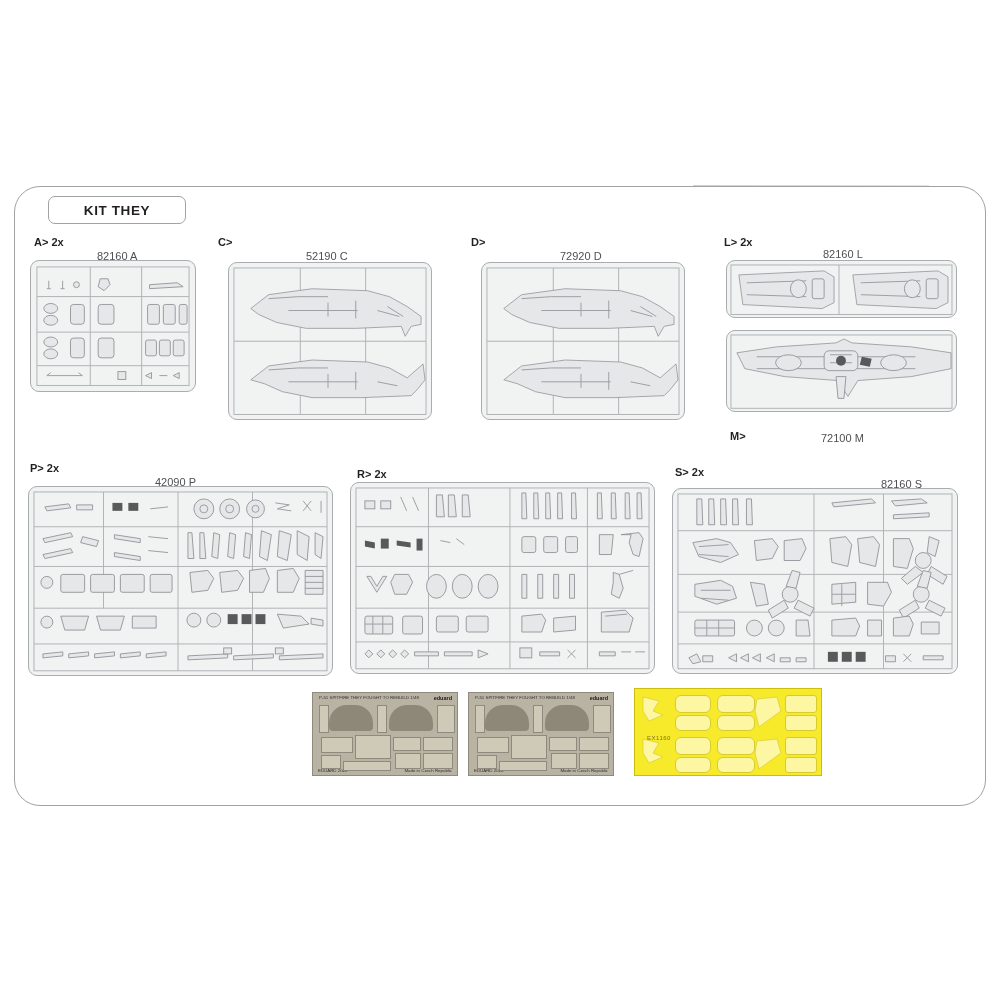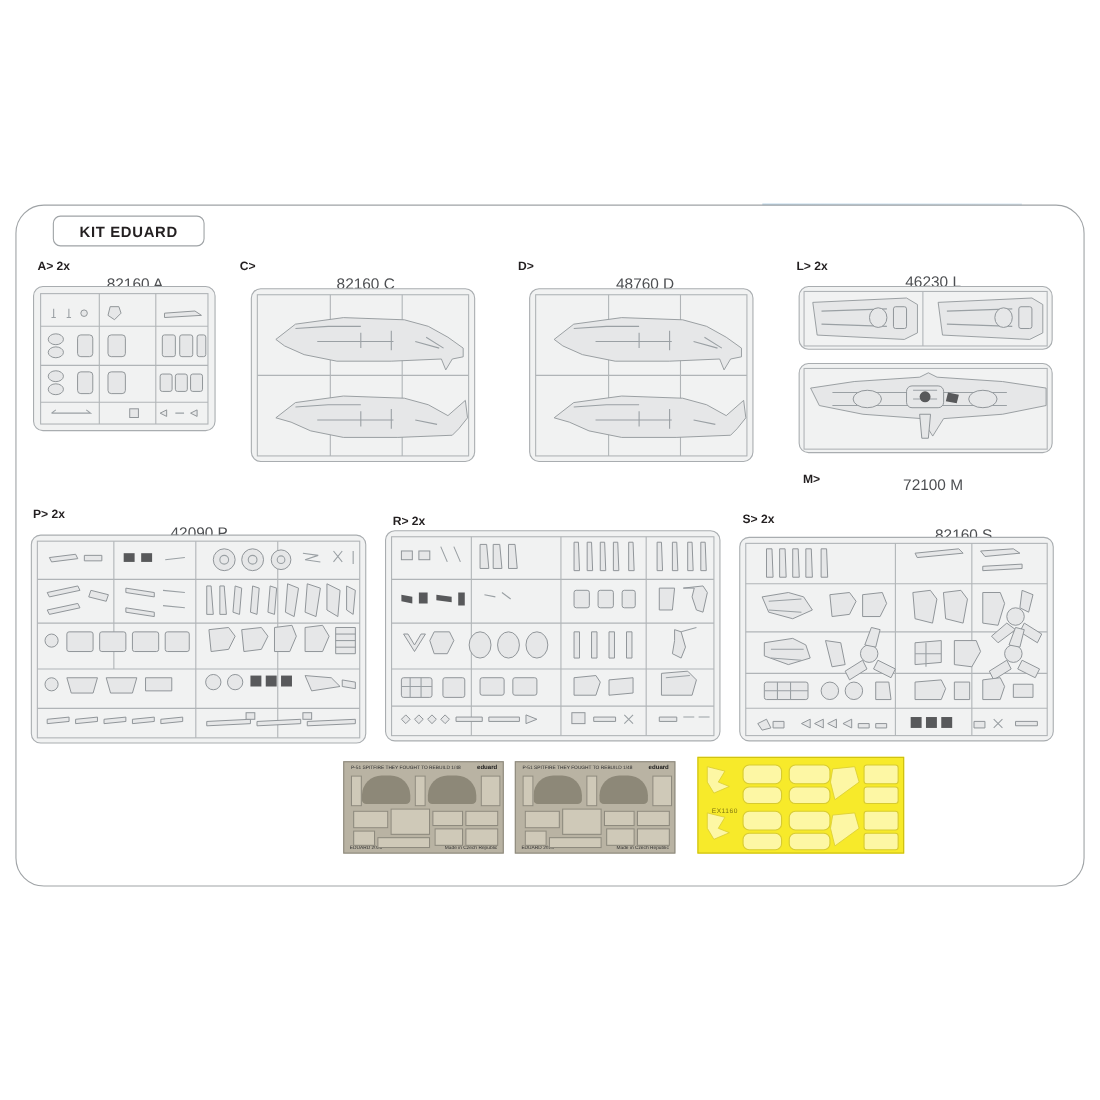--- a/index.html
+++ b/index.html
@@ -73,21 +73,21 @@
 
   .label-code {
     position: absolute;
     font-size: 11px;
     font-weight: bold;
     color: #231f20;
     white-space: nowrap;
   }
   .label-part {
     position: absolute;
-    font-size: 14px;
+    font-size: 11px;
     color: #4d4f52;
     white-space: nowrap;
   }
 
   svg { display: block; }
 
   .ln { stroke: #b0b4b7; stroke-width: 1; fill: none; }
   .ln2 { stroke: #9aa0a4; stroke-width: 1; fill: none; }
   .pt { stroke: #8f9498; stroke-width: .9; fill: #e6e7e8; }
   .pt-fill { fill: #e6e7e8; stroke: #8f9498; stroke-width: .8; }
@@ -143,21 +143,21 @@
   }
 </style>
 </head>
 <body>
 
 <div id="blue-rule"></div>
 
 <div id="sheet"></div>
 
 <div id="kit-parts-tag">
-  <span>KIT EDUARD</span>
+  <span>KIT THEY</span>
 </div>
 
 <div class="label-code" style="left:34px; top:236px;">A&gt; 2x</div>
 <div class="label-part" style="left:97px; top:250px;">82160 A</div>
 <div class="sprue" style="left:30px; top:260px; width:166px; height:132px;">
   <svg class="sprue-inner" viewBox="0 0 166 132">
     <rect x="6" y="6" width="154" height="120" class="ln"></rect>
     <line x1="6" y1="36" x2="160" y2="36" class="ln"></line>
     <line x1="6" y1="72" x2="160" y2="72" class="ln"></line>
     <line x1="6" y1="106" x2="160" y2="106" class="ln"></line>
@@ -188,57 +188,57 @@
 
     <path d="M16 116 l36 0 l-4 -3 M16 116 l4 -3" class="ln2"></path>
     <rect x="88" y="112" width="8" height="8" class="pt"></rect>
     <path d="M116 116 l6 -3 l0 6 z" class="pt"></path>
     <path d="M130 116 l8 0" class="ln2"></path>
     <path d="M144 116 l6 -3 l0 6 z" class="pt"></path>
   </svg>
 </div>
 
 <div class="label-code" style="left:218px; top:236px;">C&gt;</div>
-<div class="label-part" style="left:306px; top:250px;">82160 C</div>
+<div class="label-part" style="left:306px; top:250px;">52190 C</div>
 <div class="sprue" style="left:228px; top:262px; width:204px; height:158px;">
   <svg class="sprue-inner" viewBox="0 0 204 158">
     <rect x="5" y="5" width="194" height="148" class="ln"></rect>
     <line x1="5" y1="79" x2="199" y2="79" class="ln"></line>
     <line x1="72" y1="5" x2="72" y2="153" class="ln"></line>
     <line x1="138" y1="5" x2="138" y2="153" class="ln"></line>
 
     <path d="M22 46 l18 -14 l44 -6 l56 2 l22 6 l18 10 l14 10 l0 8 l-10 2 l-6 10 l-4 -10 l-46 2 l-50 0 l-30 -6 l-18 -8 z" class="pt-fill"></path>
     <path d="M40 36 l30 -2 l30 0 M60 48 l70 0 M100 40 l0 14 M128 38 l0 18" class="ln2"></path>
     <path d="M150 48 l22 6 M160 44 l16 10" class="ln2"></path>
 
     <path d="M22 118 l18 -14 l44 -6 l56 2 l22 6 l18 10 l16 -14 l2 16 l-8 10 l-6 6 l-50 2 l-50 0 l-30 -6 l-18 -8 z" class="pt-fill"></path>
     <path d="M40 108 l30 -2 l30 0 M60 120 l70 0 M100 112 l0 14 M128 110 l0 18" class="ln2"></path>
     <path d="M150 120 l20 4" class="ln2"></path>
   </svg>
 </div>
 
 <div class="label-code" style="left:471px; top:236px;">D&gt;</div>
-<div class="label-part" style="left:560px; top:250px;">48760 D</div>
+<div class="label-part" style="left:560px; top:250px;">72920 D</div>
 <div class="sprue" style="left:481px; top:262px; width:204px; height:158px;">
   <svg class="sprue-inner" viewBox="0 0 204 158">
     <rect x="5" y="5" width="194" height="148" class="ln"></rect>
     <line x1="5" y1="79" x2="199" y2="79" class="ln"></line>
     <line x1="72" y1="5" x2="72" y2="153" class="ln"></line>
     <line x1="138" y1="5" x2="138" y2="153" class="ln"></line>
     <path d="M22 46 l18 -14 l44 -6 l56 2 l22 6 l18 10 l14 10 l0 8 l-10 2 l-6 10 l-4 -10 l-46 2 l-50 0 l-30 -6 l-18 -8 z" class="pt-fill"></path>
     <path d="M40 36 l30 -2 l30 0 M60 48 l70 0 M100 40 l0 14 M128 38 l0 18" class="ln2"></path>
     <path d="M150 48 l22 6 M160 44 l16 10" class="ln2"></path>
     <path d="M22 118 l18 -14 l44 -6 l56 2 l22 6 l18 10 l16 -14 l2 16 l-8 10 l-6 6 l-50 2 l-50 0 l-30 -6 l-18 -8 z" class="pt-fill"></path>
     <path d="M40 108 l30 -2 l30 0 M60 120 l70 0 M100 112 l0 14 M128 110 l0 18" class="ln2"></path>
     <path d="M150 120 l20 4" class="ln2"></path>
   </svg>
 </div>
 
 <div class="label-code" style="left:724px; top:236px;">L&gt; 2x</div>
-<div class="label-part" style="left:823px; top:248px;">46230 L</div>
+<div class="label-part" style="left:823px; top:248px;">82160 L</div>
 <div class="sprue" style="left:726px; top:260px; width:231px; height:58px;">
   <svg class="sprue-inner" viewBox="0 0 231 58">
     <rect x="4" y="4" width="223" height="50" class="ln"></rect>
     <line x1="113" y1="4" x2="113" y2="54" class="ln"></line>
 
     <path d="M12 14 l86 -4 l10 6 l0 26 l-12 6 l-80 -4 z" class="pt-fill"></path>
     <path d="M20 22 l60 -2 M20 34 l60 2" class="ln2"></path>
     <ellipse cx="72" cy="28" rx="8" ry="9" class="pt"></ellipse>
     <rect x="86" y="18" width="12" height="20" rx="2" class="pt"></rect>
 
@@ -423,21 +423,21 @@
     <path d="M128 168 l10 4 l-10 4 z" class="pt"></path>
     <rect x="170" y="166" width="12" height="10" class="pt"></rect>
     <path d="M190 170 l20 0 l0 4 l-20 0 z" class="pt"></path>
     <path d="M218 168 l8 8 M226 168 l-8 8" class="ln2"></path>
     <path d="M250 170 l16 0 l0 4 l-16 0 z" class="pt"></path>
     <path d="M272 170 l10 0 M286 170 l10 0" class="ln2"></path>
   </svg>
 </div>
 
 <div class="label-code" style="left:675px; top:466px;">S&gt; 2x</div>
-<div class="label-part" style="left:850px; top:478px;">82160 S</div>
+<div class="label-part" style="left:881px; top:478px;">82160 S</div>
 <div class="sprue" style="left:672px; top:488px; width:286px; height:186px;">
   <svg class="sprue-inner" viewBox="0 0 286 186">
     <rect x="5" y="5" width="276" height="176" class="ln"></rect>
     <line x1="5" y1="42" x2="281" y2="42" class="ln"></line>
     <line x1="5" y1="86" x2="281" y2="86" class="ln"></line>
     <line x1="5" y1="124" x2="281" y2="124" class="ln"></line>
     <line x1="5" y1="156" x2="281" y2="156" class="ln"></line>
     <line x1="142" y1="5" x2="142" y2="181" class="ln"></line>
     <line x1="212" y1="5" x2="212" y2="181" class="ln"></line>
 

